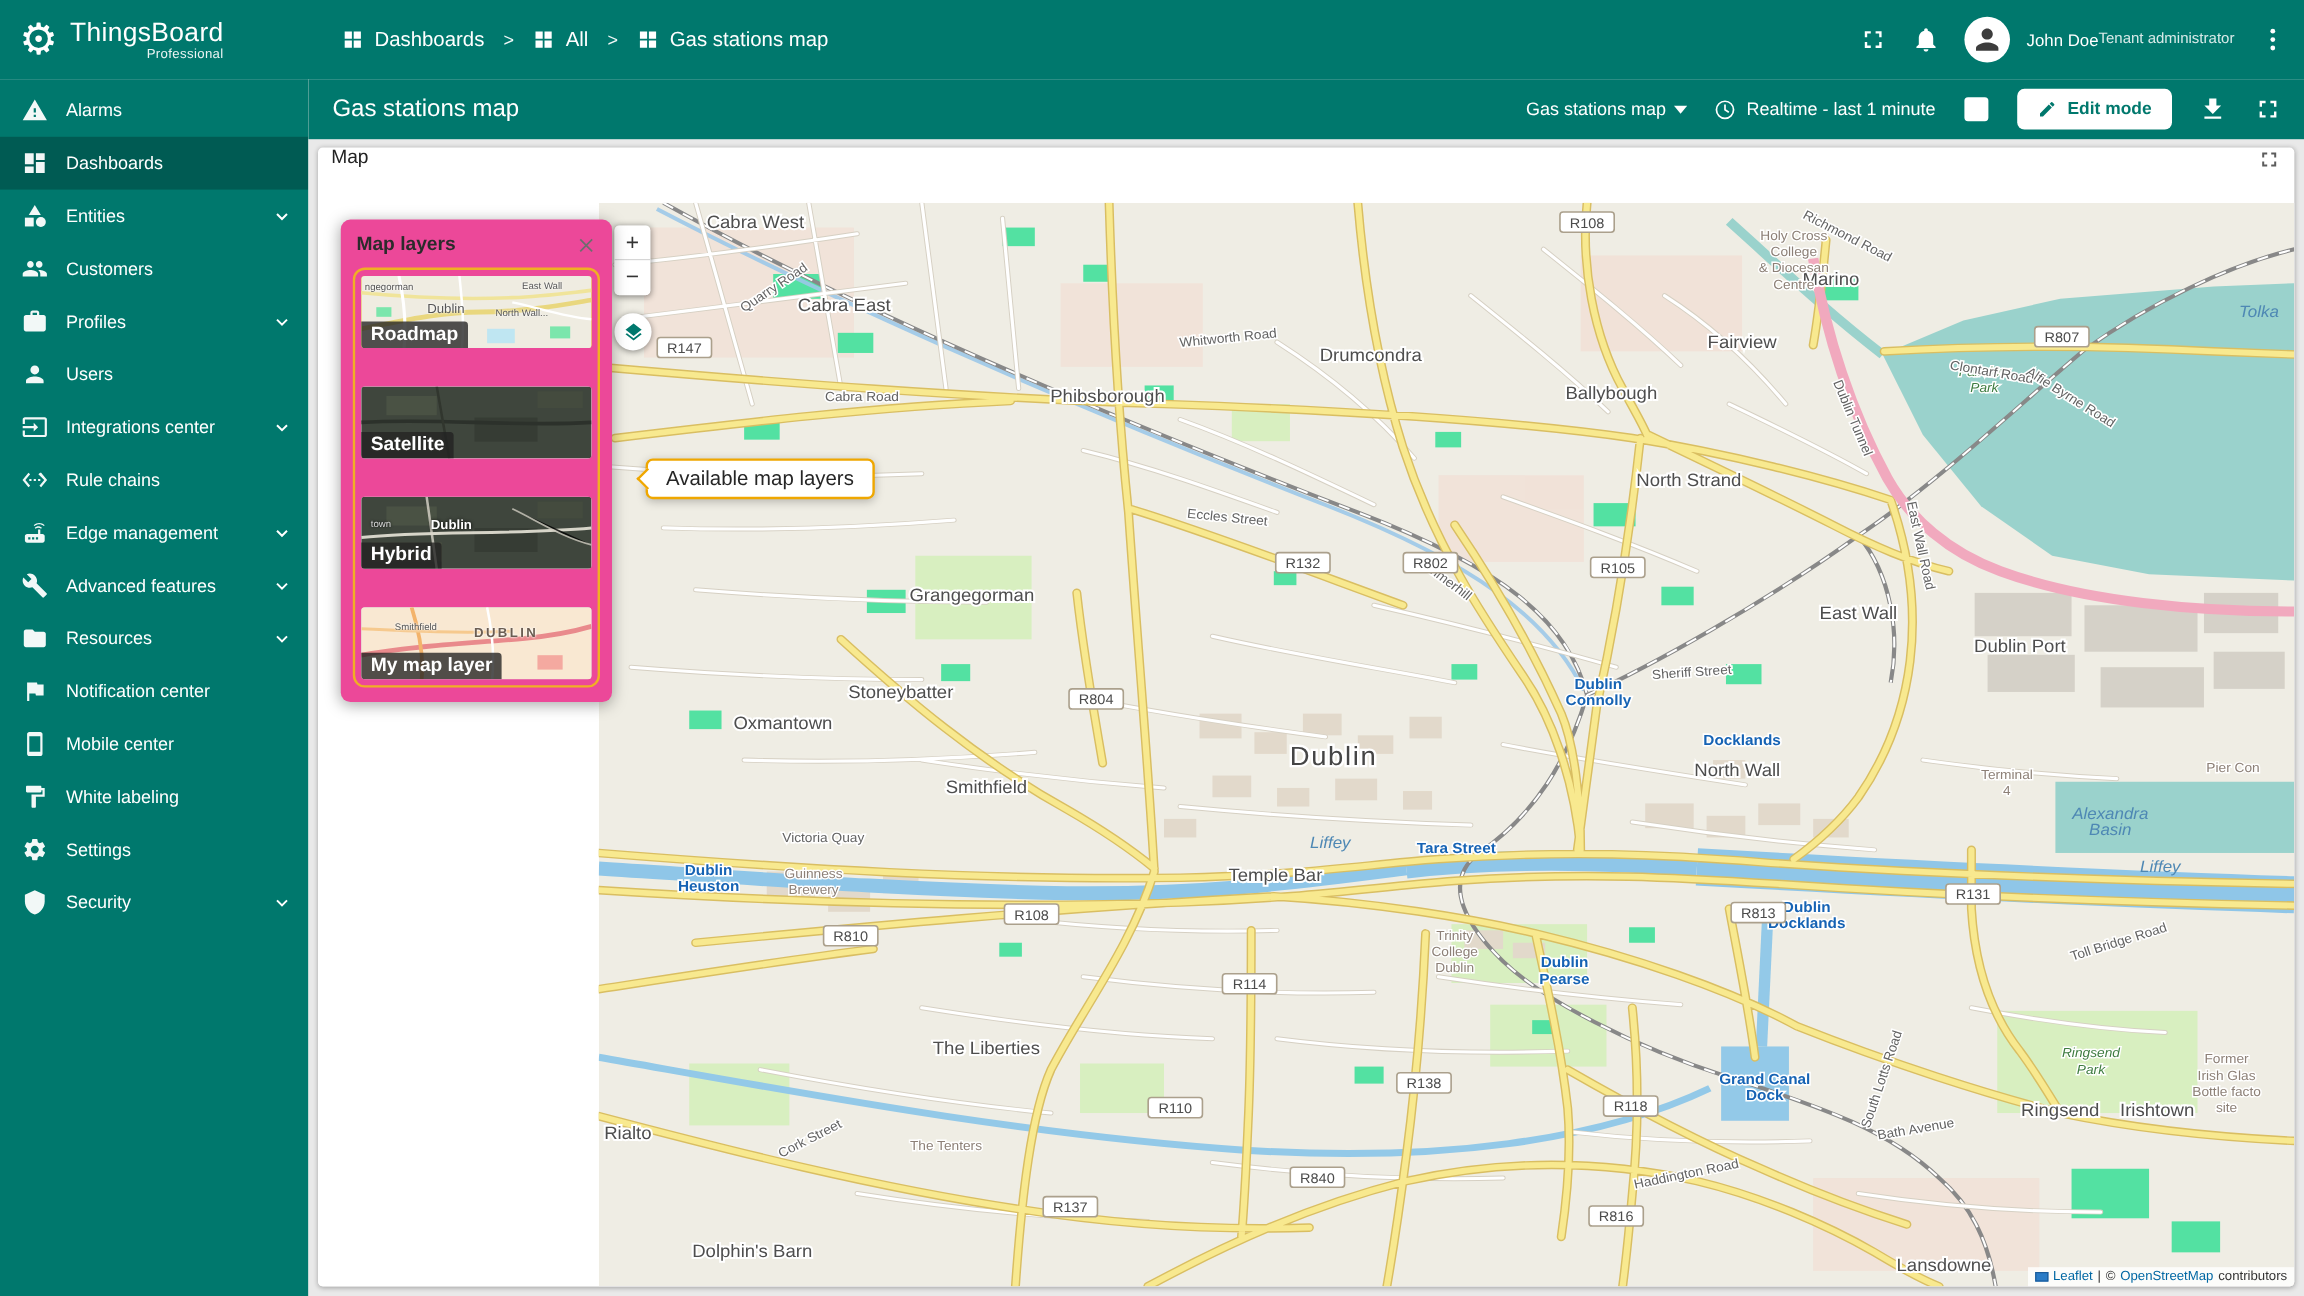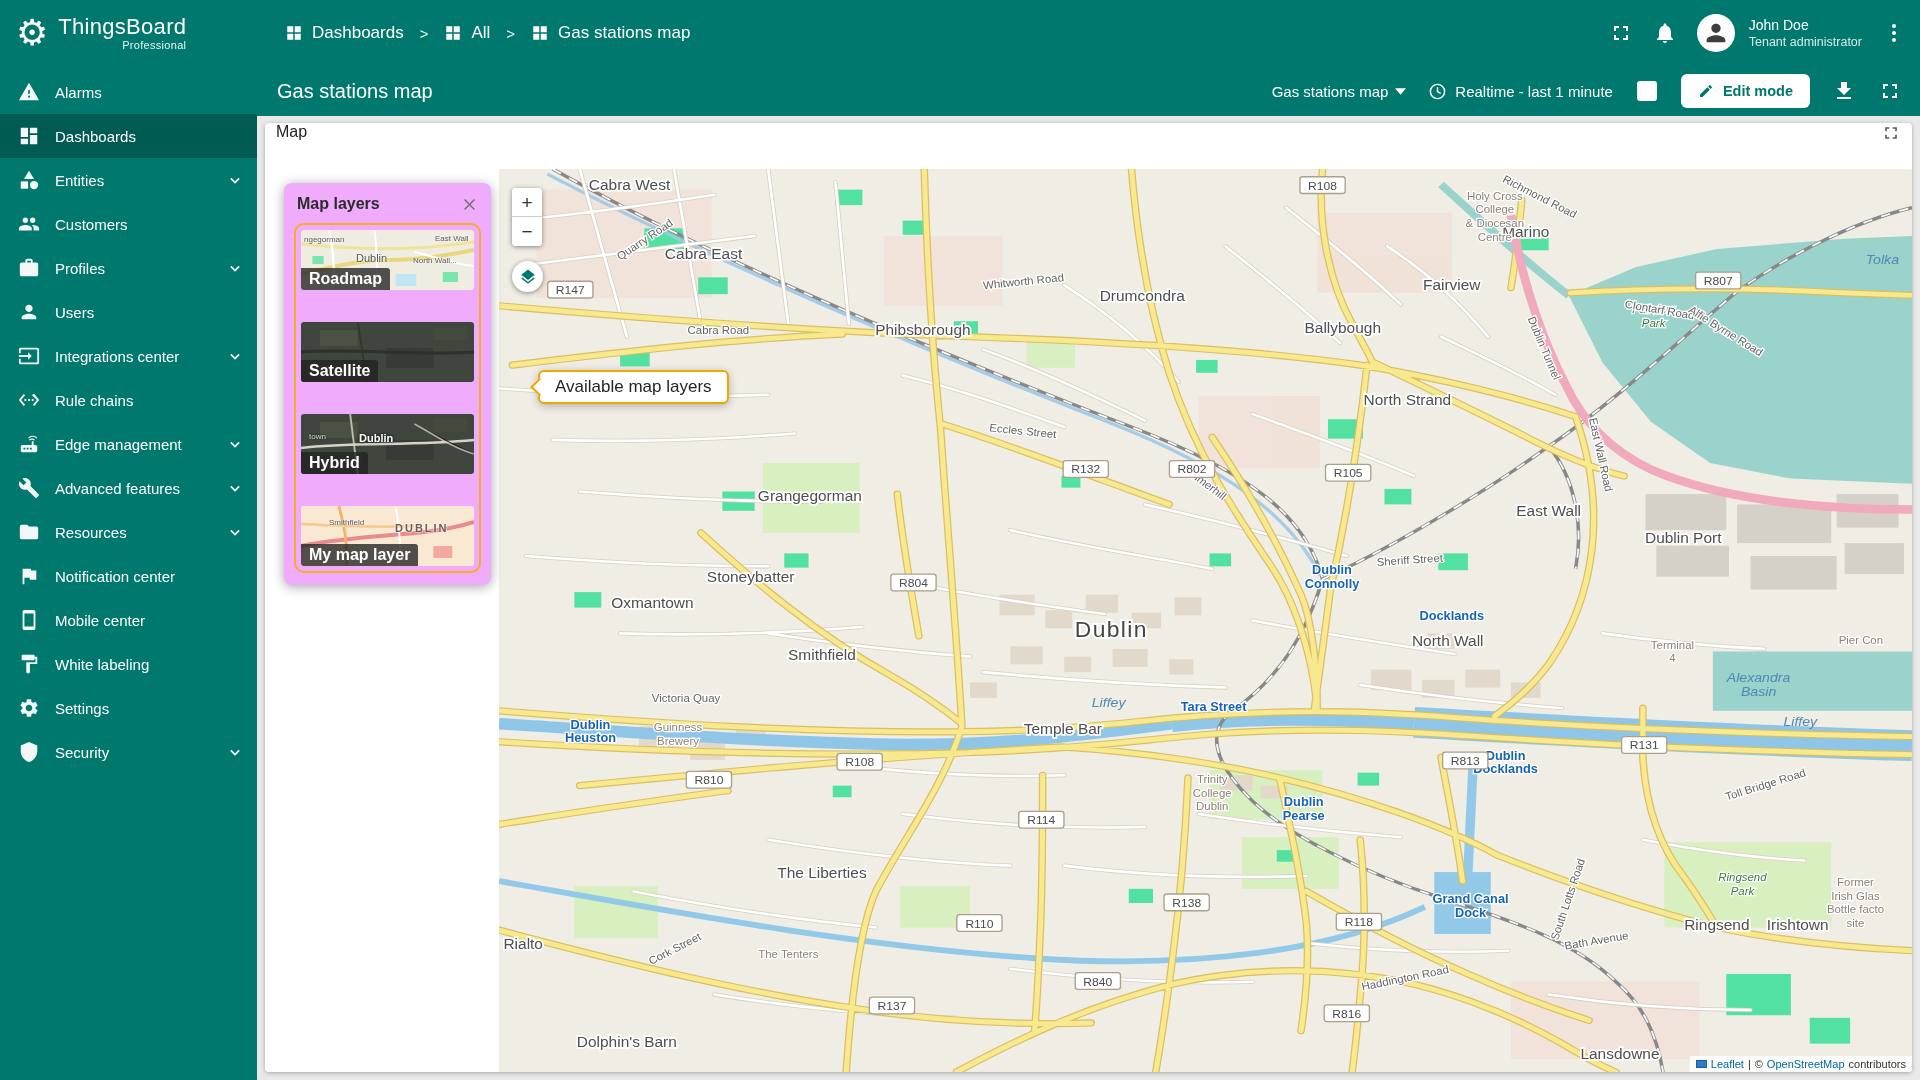--- a/index.html
+++ b/index.html
@@ -21,21 +21,21 @@
   .logo-sub{font-size:11px;opacity:.92;text-align:right;margin-top:-1px;letter-spacing:.3px}
   .crumbs{flex:1;display:flex;align-items:center;gap:10px;padding-left:28px;font-size:17px;min-width:0}
   .crumb{display:flex;align-items:center;gap:9px;cursor:pointer;white-space:nowrap}
   .crumb svg{width:18px;height:18px;fill:#fff}
   .crumb-sep{opacity:.95;font-size:15px;margin:0 6px}
   .top-actions{display:flex;align-items:center;gap:20px;padding-right:14px}
   .icon-btn{cursor:pointer;display:flex;align-items:center}
   .icon-btn svg{width:24px;height:24px;fill:#fff}
   .avatar{width:38px;height:38px;border-radius:50%;background:#fff;display:flex;align-items:center;justify-content:center;cursor:pointer}
   .avatar svg{width:28px;height:28px;fill:#3d3d3d}
-  .user-meta{display:flex;flex-direction:column;line-height:1.3;margin-left:-6px}
+  .user-meta{display:flex;flex-direction:row;line-height:1.3;margin-left:-6px}
   .user-name{font-size:14px}
   .user-role{font-size:12.5px;opacity:.85}
 
   
   .body{flex:1;display:flex;min-height:0}
   .sidebar{width:257px;flex:0 0 257px;background:var(--tb);color:#fff;padding-top:4px;overflow:hidden}
   .side-item{height:44px;display:flex;align-items:center;padding:0 12px 0 18px;gap:15px;font-size:15px;cursor:pointer}
   .side-item.active{background:rgba(0,0,0,.24)}
   .s-icon{display:flex;align-items:center}
   .s-icon svg{width:22px;height:22px;fill:#fff;opacity:.95}
@@ -65,38 +65,38 @@
   #map-svg{position:absolute;left:234px;top:0;width:calc(100% - 234px);height:100%}
 
   
   .zoom{position:absolute;left:247px;top:19px;width:30px;background:#fff;border-radius:4px;box-shadow:0 1px 5px rgba(0,0,0,.45);overflow:hidden;z-index:5}
   .zoom button{display:block;width:30px;height:29px;background:#fff;border:none;font-size:19px;color:#333;cursor:pointer;line-height:1;padding:0;font-family:"Liberation Sans",sans-serif}
   .zoom button:first-child{border-bottom:1px solid #ccc}
   .layers-btn{position:absolute;left:247px;top:92px;width:31px;height:31px;border-radius:50%;background:#fff;box-shadow:0 1px 5px rgba(0,0,0,.45);display:flex;align-items:center;justify-content:center;cursor:pointer;z-index:5}
   .layers-btn svg{width:18px;height:18px;fill:var(--tb)}
 
   
-  .layers-panel{position:absolute;left:19px;top:14px;width:207px;background:#f0abfc;border-radius:8px;box-shadow:0 2px 12px rgba(0,0,0,.35);padding:10px 10px 12px;z-index:6}
+  .layers-panel{position:absolute;left:19px;top:14px;width:226px;background:#ec4899;border-radius:8px;box-shadow:0 2px 12px rgba(0,0,0,.35);padding:10px 10px 12px;z-index:6}
   .lp-head{display:flex;align-items:center;justify-content:space-between;margin:2px 3px 10px}
   .lp-title{font-size:16px;font-weight:600;color:#2b2b2b}
   .lp-close{cursor:pointer;display:flex}
   .lp-close svg{width:17px;height:17px;stroke:#6e6e6e;stroke-width:2;fill:none}
   .thumbs{border:2px solid var(--hl);border-radius:10px;padding:5px;display:flex;flex-direction:column;gap:32px}
   .thumb{position:relative;height:60px;border-radius:3px;overflow:hidden;cursor:pointer;background:#ddd}
   .thumb.selected{outline:2px solid var(--hl);outline-offset:-2px}
   .thumb .art{position:absolute;inset:0;width:100%;height:100%}
   .chip{position:absolute;left:0;bottom:0;background:rgba(33,33,33,.78);color:#fff;font-size:16px;font-weight:700;padding:2px 8px;border-radius:0 3px 0 0;z-index:2}
   .tt{position:absolute;font-size:8px;color:#555;text-shadow:0 0 2px #fff,0 0 2px #fff;white-space:nowrap;z-index:1}
   .tt.med{font-size:11px}
   .tt.tiny-light{color:#ddd;text-shadow:0 0 2px #000}
   .tt.med-light{font-size:11px;color:#fff;font-weight:700;text-shadow:0 0 3px #000}
   .tt.caps{font-size:11px;font-weight:700;letter-spacing:2px;color:#6b5d52}
 
   
-  .callout{position:absolute;left:273px;top:201px;background:#fff;border:2px solid #EFA700;border-radius:6px;padding:5px 15px;font-size:17px;color:#262626;box-shadow:0 2px 8px rgba(0,0,0,.25);z-index:7;white-space:nowrap}
+  .callout{position:absolute;left:273px;top:213px;background:#fff;border:2px solid #EFA700;border-radius:6px;padding:5px 15px;font-size:17px;color:#262626;box-shadow:0 2px 8px rgba(0,0,0,.25);z-index:7;white-space:nowrap}
   .callout:before{content:"";position:absolute;left:-7px;top:50%;width:11px;height:11px;background:#fff;border-left:2px solid #EFA700;border-bottom:2px solid #EFA700;transform:translateY(-50%) rotate(45deg)}
 
   
   .attrib{position:absolute;right:0;bottom:0;background:rgba(255,255,255,.82);font-size:11px;color:#333;padding:2px 6px;display:flex;align-items:center;gap:4px;z-index:5}
   .attrib .lnk{color:#0067A3;cursor:pointer}
   .lf-flag{display:inline-block;width:11px;height:8px;background:#2A7CC7;border:1px solid #1b5c9b}
 
   
   #map-svg text{font-family:"Liberation Sans","DejaVu Sans",sans-serif}
   .lb-place{font-size:11.5px;fill:#4e4e4e;paint-order:stroke;stroke:#fff;stroke-width:2.6px;text-anchor:middle}

